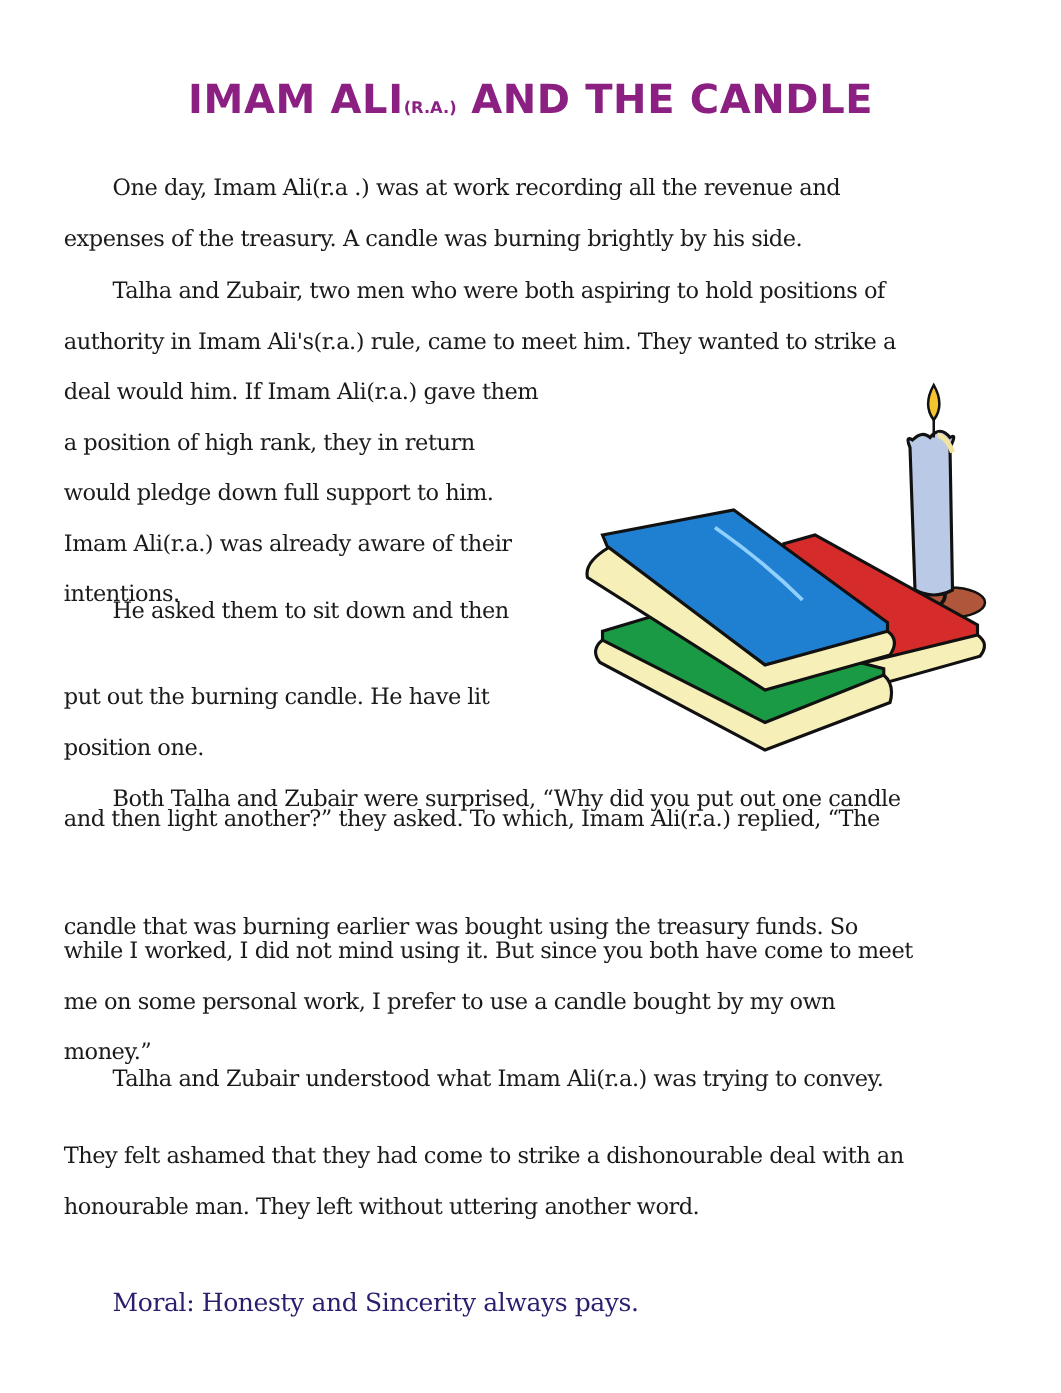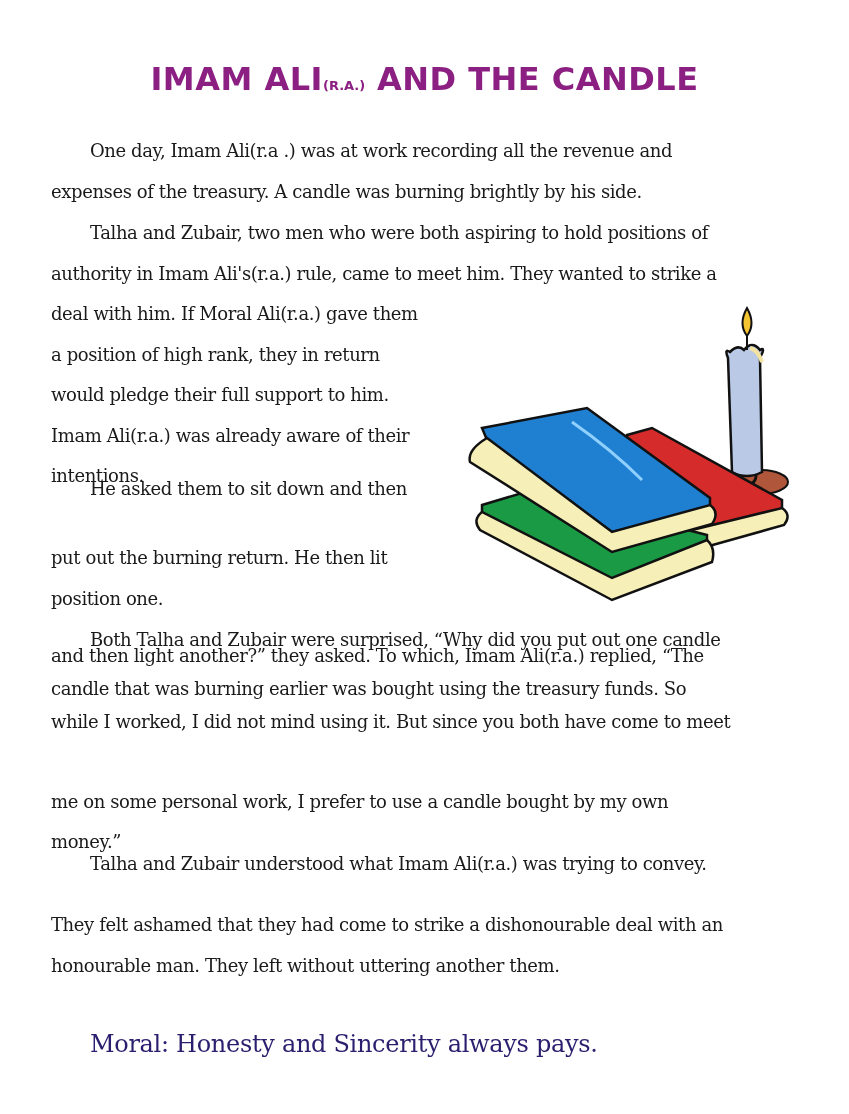--- a/index.html
+++ b/index.html
@@ -1,56 +1,56 @@
 <!DOCTYPE html>
 <html><head>
 <meta charset="utf-8">
 <style>
   html, body { margin: 0; padding: 0; background: #ffffff; }
   body { width: 849px; height: 1114px; position: relative; overflow: hidden; font-family: "DejaVu Serif", serif; color: #1a1a1a; }
   .title { position: absolute; top: 60px; left: 0; width: 849px; text-align: center; color: #8b1f82; font-family: "DejaVu Sans", sans-serif; font-weight: bold; font-size: 32px; letter-spacing: 0.5px; }
   .title .sub { font-size: 13px; letter-spacing: 0; }
   .line { position: absolute; left: 51px; font-size: 18px; line-height: 24px; white-space: nowrap; font-family: "DejaVu Serif", serif; letter-spacing: -0.4px; }
   .indent { left: 90px; }
-  .moral { position: absolute; left: 90px; top: 1030px; font-size: 24px; color: #2a1f6e; font-family: "DejaVu Serif", serif; letter-spacing: -0.3px; }
+  .moral { position: absolute; left: 90px; top: 1030px; font-size: 20px; color: #2a1f6e; font-family: "DejaVu Serif", serif; letter-spacing: -0.3px; }
   .illus { position: absolute; left: 462px; top: 300px; width: 340px; height: 315px; }
 </style>
 </head>
 <body>
 
 <h1 class="title" style="margin:0;">
   <span>IMAM ALI</span><span class="sub">(R.A.)</span><span> AND THE CANDLE</span>
 </h1>
 
 <div>
   <div class="line indent" style="top:139px">One day, Imam Ali(r.a .) was at work recording all the revenue and</div>
   <div class="line" style="top:180px">expenses of the treasury. A candle was burning brightly by his side.</div>
 
   <div class="line indent" style="top:221px">Talha and Zubair, two men who were both aspiring to hold positions of</div>
   <div class="line" style="top:262px">authority in Imam Ali's(r.a.) rule, came to meet him. They wanted to strike a</div>
-  <div class="line" style="top:302px">deal with him. If Moral Ali(r.a.) gave them</div>
+  <div class="line" style="top:302px">deal would him. If Imam Ali(r.a.) gave them</div>
   <div class="line" style="top:343px">a position of high rank, they in return</div>
-  <div class="line" style="top:383px">would pledge their full support to him.</div>
+  <div class="line" style="top:383px">would pledge down full support to him.</div>
   <div class="line" style="top:424px">Imam Ali(r.a.) was already aware of their</div>
   <div class="line" style="top:464px">intentions.</div>
 
   <div class="line indent" style="top:477px">He asked them to sit down and then</div>
-  <div class="line" style="top:546px">put out the burning return. He then lit</div>
+  <div class="line" style="top:546px">put out the burning candle. He have lit</div>
   <div class="line" style="top:587px">position one.</div>
 
   <div class="line indent" style="top:628px">Both Talha and Zubair were surprised, “Why did you put out one candle</div>
   <div class="line" style="top:644px">and then light another?” they asked. To which, Imam Ali(r.a.) replied, “The</div>
-  <div class="line" style="top:677px">candle that was burning earlier was bought using the treasury funds. So</div>
-  <div class="line" style="top:710px">while I worked, I did not mind using it. But since you both have come to meet</div>
+  <div class="line" style="top:730px">candle that was burning earlier was bought using the treasury funds. So</div>
+  <div class="line" style="top:749px">while I worked, I did not mind using it. But since you both have come to meet</div>
   <div class="line" style="top:790px">me on some personal work, I prefer to use a candle bought by my own</div>
   <div class="line" style="top:830px">money.”</div>
 
   <div class="line indent" style="top:852px">Talha and Zubair understood what Imam Ali(r.a.) was trying to convey.</div>
   <div class="line" style="top:913px">They felt ashamed that they had come to strike a dishonourable deal with an</div>
-  <div class="line" style="top:954px">honourable man. They left without uttering another them.</div>
+  <div class="line" style="top:954px">honourable man. They left without uttering another word.</div>
 </div>
 
 <div class="moral">Moral: Honesty and Sincerity always pays.</div>
 
 <div class="illus">
   <svg width="340" height="315" viewBox="0 0 340 315" xmlns="http://www.w3.org/2000/svg">
 
     <g>
       <ellipse cx="298" cy="182" rx="28" ry="12" fill="#b0563a" stroke="#111" stroke-width="2"></ellipse>
       <circle cx="285" cy="176" r="9" fill="none" stroke="#111" stroke-width="3"></circle>

